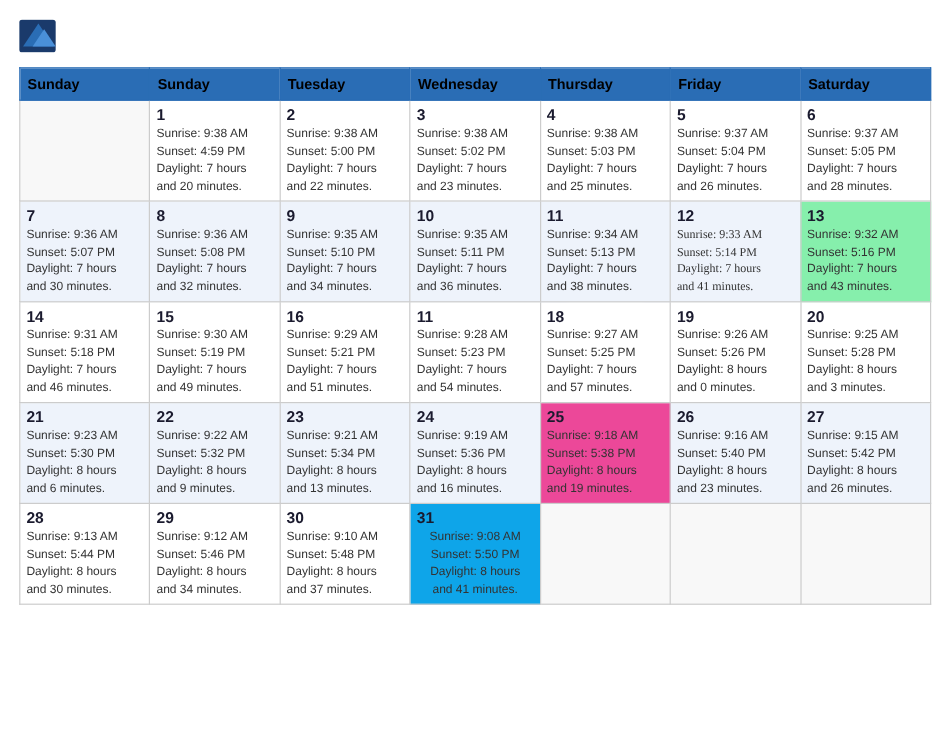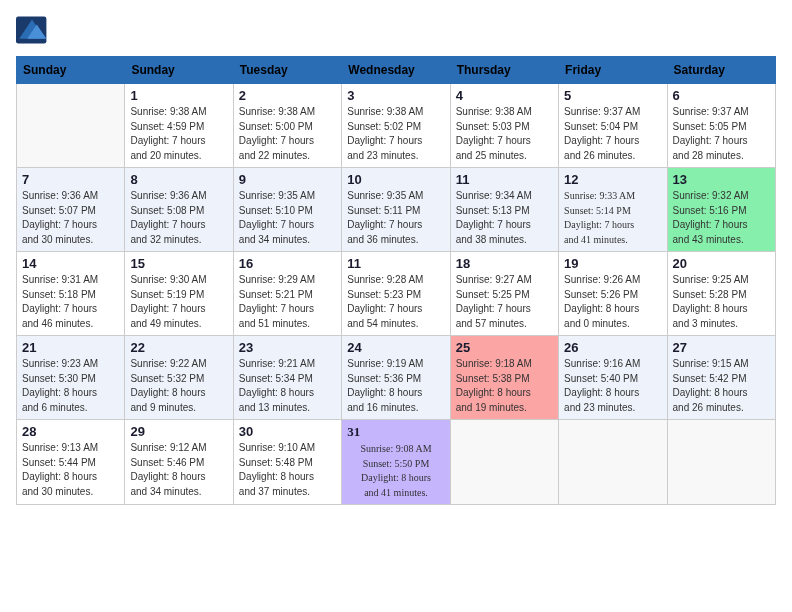--- a/index.html
+++ b/index.html
@@ -289,21 +289,21 @@
 Daylight: 8 hours
 and 13 minutes.</div>
         </td>
         <td style="background: rgb(238, 243, 251);">
           <div class="day-num">24</div>
           <div class="day-detail" style="white-space: pre-line;">Sunrise: 9:19 AM
 Sunset: 5:36 PM
 Daylight: 8 hours
 and 16 minutes.</div>
         </td>
-        <td style="background: #fca5a5;">
+        <td style="background: #ec4899;">
           <div class="day-num">25</div>
           <div class="day-detail" style="white-space: pre-line;">Sunrise: 9:18 AM
 Sunset: 5:38 PM
 Daylight: 8 hours
 and 19 minutes.</div>
         </td>
         <td style="background: rgb(238, 243, 251);">
           <div class="day-num">26</div>
           <div class="day-detail" style="white-space: pre-line;">Sunrise: 9:16 AM
 Sunset: 5:40 PM
@@ -333,21 +333,21 @@
 Daylight: 8 hours
 and 34 minutes.</div>
         </td>
         <td style="background: rgb(255, 255, 255);">
           <div class="day-num">30</div>
           <div class="day-detail" style="white-space: pre-line;">Sunrise: 9:10 AM
 Sunset: 5:48 PM
 Daylight: 8 hours
 and 37 minutes.</div>
         </td>
-        <td style="background: #c4b5fd; font-family: Liberation Serif, serif;">
+        <td style="background: #0ea5e9;">
           <div class="day-num">31</div>
           <div class="day-detail" style="white-space: pre-line; text-align: center;">Sunrise: 9:08 AM
 Sunset: 5:50 PM
 Daylight: 8 hours
 and 41 minutes.</div>
         </td>
         <td class="empty"></td>
         <td class="empty"></td>
         <td class="empty"></td>
       </tr>

